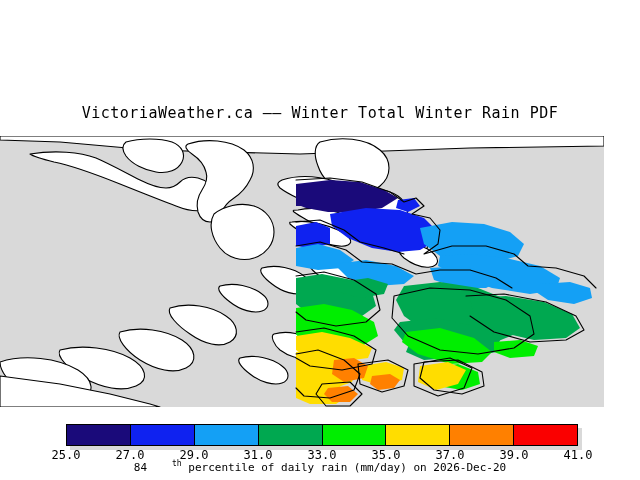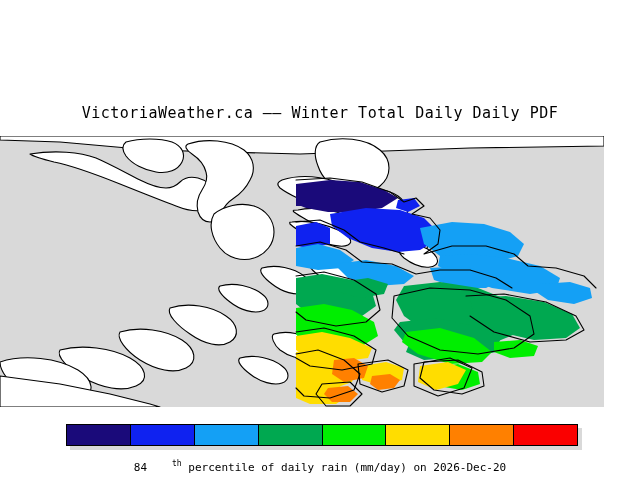--- a/index.html
+++ b/index.html
@@ -84,21 +84,21 @@
     color:#000000;
     white-space:pre;
   }
   .caption sup{font-size:8px;vertical-align:super;margin-left:25px;}
 </style>
 </head>
 <body>
 
 <div id="root">
 
-  <div class="title">VictoriaWeather.ca —— Winter Total Daily Daily PDF</div>
+  <div class="title">VictoriaWeather.ca —— Winter Total Winter Rain PDF</div>
 
   <div class="map-panel">
     <svg class="map-svg" viewBox="0 0 604 271" preserveAspectRatio="none">
       <defs>
         <clipPath id="datadomain">
           <rect x="296" y="0" width="308" height="271"></rect>
         </clipPath>
       </defs>
 
       <rect x="0" y="0" width="604" height="271" fill="#d9d9d9"></rect>
@@ -233,16 +233,27 @@
         <div class="cbar-seg" style="background: rgb(15, 34, 240);"></div>
         <div class="cbar-seg" style="background: rgb(20, 160, 245);"></div>
         <div class="cbar-seg" style="background: rgb(0, 168, 80);"></div>
         <div class="cbar-seg" style="background: rgb(0, 238, 0);"></div>
         <div class="cbar-seg" style="background: rgb(255, 221, 0);"></div>
         <div class="cbar-seg" style="background: rgb(255, 128, 0);"></div>
         <div class="cbar-seg" style="background: rgb(250, 0, 0);"></div>
       </div>
   </div>
 
+  <div class="cbar-ticks" id="cbar-ticks">
+      <span class="tick-label" style="left: 66px;">25.0</span>
+      <span class="tick-label" style="left: 130px;">27.0</span>
+      <span class="tick-label" style="left: 194px;">29.0</span>
+      <span class="tick-label" style="left: 258px;">31.0</span>
+      <span class="tick-label" style="left: 322px;">33.0</span>
+      <span class="tick-label" style="left: 386px;">35.0</span>
+      <span class="tick-label" style="left: 450px;">37.0</span>
+      <span class="tick-label" style="left: 514px;">39.0</span>
+      <span class="tick-label" style="left: 578px;">41.0</span>
+    </div>
 
   <div class="caption"><span>84</span><sup>th</sup><span> percentile of daily rain (mm/day) on 2026-Dec-20</span></div>
 
 </div>
 
 </body></html>

